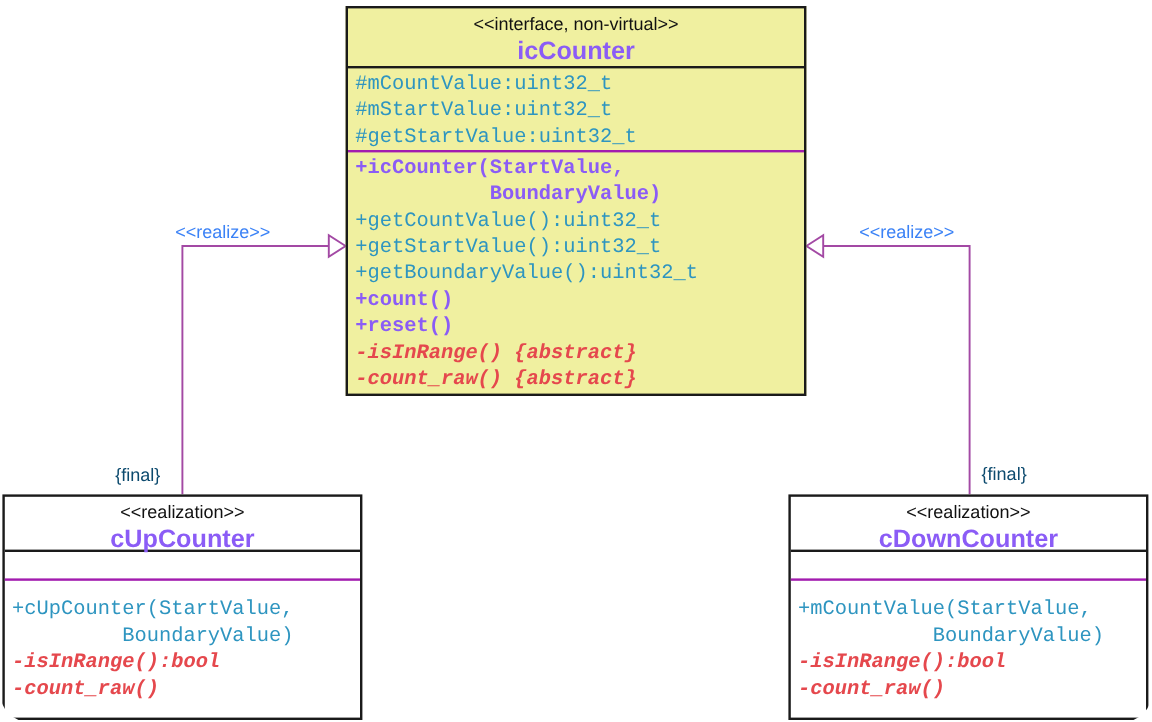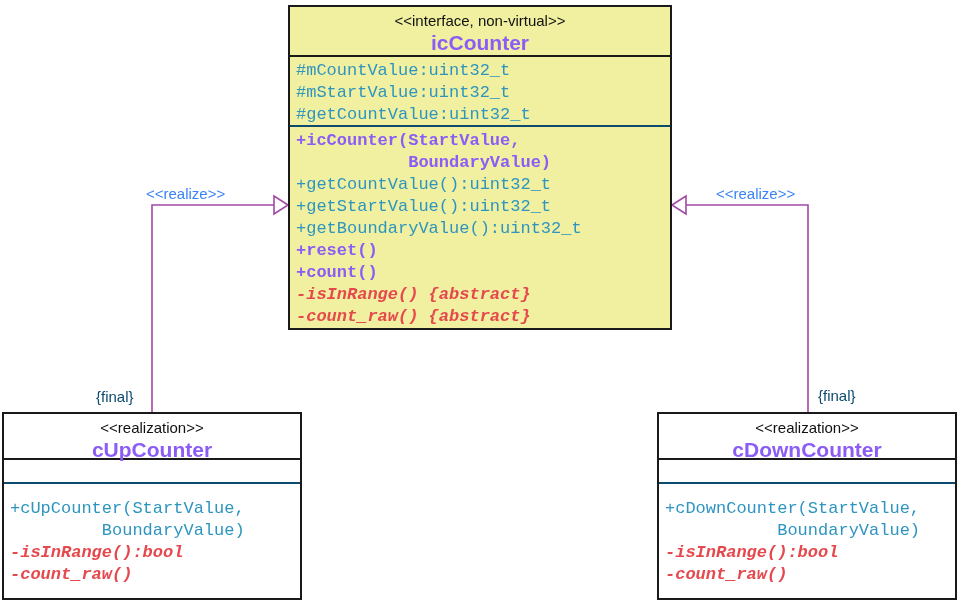--- a/index.html
+++ b/index.html
@@ -4,20 +4,21 @@
 <style>
   * { margin: 0; padding: 0; box-sizing: border-box; }
   html, body { background: #ffffff; }
   .canvas {
     position: relative;
     width: 960px;
     height: 602px;
     background: #ffffff;
     font-family: "Liberation Sans", sans-serif;
     overflow: hidden;
+    border-radius: 25px;
   }
   svg.edges {
     position: absolute;
     left: 0; top: 0;
     width: 960px; height: 602px;
   }
   .uml-class {
     position: absolute;
     border: 2px solid #1a1a1a;
     background: #ffffff;
@@ -26,21 +27,21 @@
   }
   .uml-class.interface-box { background: #f0f0a0; }
   .uml-header {
     border-bottom: 2px solid #1a1a1a;
     text-align: center;
     padding-top: 5px;
   }
   .stereotype { font-size: 15px; color: #111111; }
   .class-name { font-size: 21px; font-weight: bold; color: #8b5cf6; margin-top: 2px; }
   .uml-attrs {
-    border-bottom: 2px solid #0c4a6e;
+    border-bottom: 2px solid #a21caf;
     padding: 3px 0 0 6px;
   }
   .uml-methods { padding: 3px 0 0 6px; flex: 1; }
   .uml-methods.gap-top { padding-top: 14px; }
   .member {
     font-family: "Liberation Mono", monospace;
     font-size: 17px;
     line-height: 22px;
     white-space: pre;
   }
@@ -75,30 +76,30 @@
   </svg>
 
   <div class="uml-class interface-box" style="left:288px; top:5px; width:384px; height:325px;">
     <div class="uml-header" style="height:50px;">
       <div class="stereotype">&lt;&lt;interface, non-virtual&gt;&gt;</div>
       <div class="class-name">icCounter</div>
     </div>
     <div class="uml-attrs" style="height:70px;">
       <div class="member teal">#mCountValue:uint32_t</div>
       <div class="member teal">#mStartValue:uint32_t</div>
-      <div class="member teal">#getCountValue:uint32_t</div>
+      <div class="member teal">#getStartValue:uint32_t</div>
     </div>
     <div class="uml-methods">
       <div class="member blue">+icCounter(StartValue,</div>
       <div class="member blue">           BoundaryValue)</div>
       <div class="member teal">+getCountValue():uint32_t</div>
       <div class="member teal">+getStartValue():uint32_t</div>
       <div class="member teal">+getBoundaryValue():uint32_t</div>
+      <div class="member blue">+count()</div>
       <div class="member blue">+reset()</div>
-      <div class="member blue">+count()</div>
       <div class="member red">-isInRange() {abstract}</div>
       <div class="member red">-count_raw() {abstract}</div>
     </div>
   </div>
 
   <div class="uml-class" style="left:2px; top:412px; width:300px; height:188px;">
     <div class="uml-header" style="height:46px;">
       <div class="stereotype">&lt;&lt;realization&gt;&gt;</div>
       <div class="class-name">cUpCounter</div>
     </div>
@@ -111,21 +112,21 @@
     </div>
   </div>
 
   <div class="uml-class" style="left:657px; top:412px; width:300px; height:188px;">
     <div class="uml-header" style="height:46px;">
       <div class="stereotype">&lt;&lt;realization&gt;&gt;</div>
       <div class="class-name">cDownCounter</div>
     </div>
     <div class="uml-attrs" style="height:24px;"></div>
     <div class="uml-methods gap-top">
-      <div class="member teal">+cDownCounter(StartValue,</div>
+      <div class="member teal">+mCountValue(StartValue,</div>
       <div class="member teal">           BoundaryValue)</div>
       <div class="member red">-isInRange():bool</div>
       <div class="member red">-count_raw()</div>
     </div>
   </div>
 
   <div class="edge-label" style="left:146px; top:185px;">&lt;&lt;realize&gt;&gt;</div>
   <div class="edge-label" style="left:716px; top:185px;">&lt;&lt;realize&gt;&gt;</div>
   <div class="final-label" style="left:96px; top:388px;">{final}</div>
   <div class="final-label" style="left:818px; top:387px;">{final}</div>

